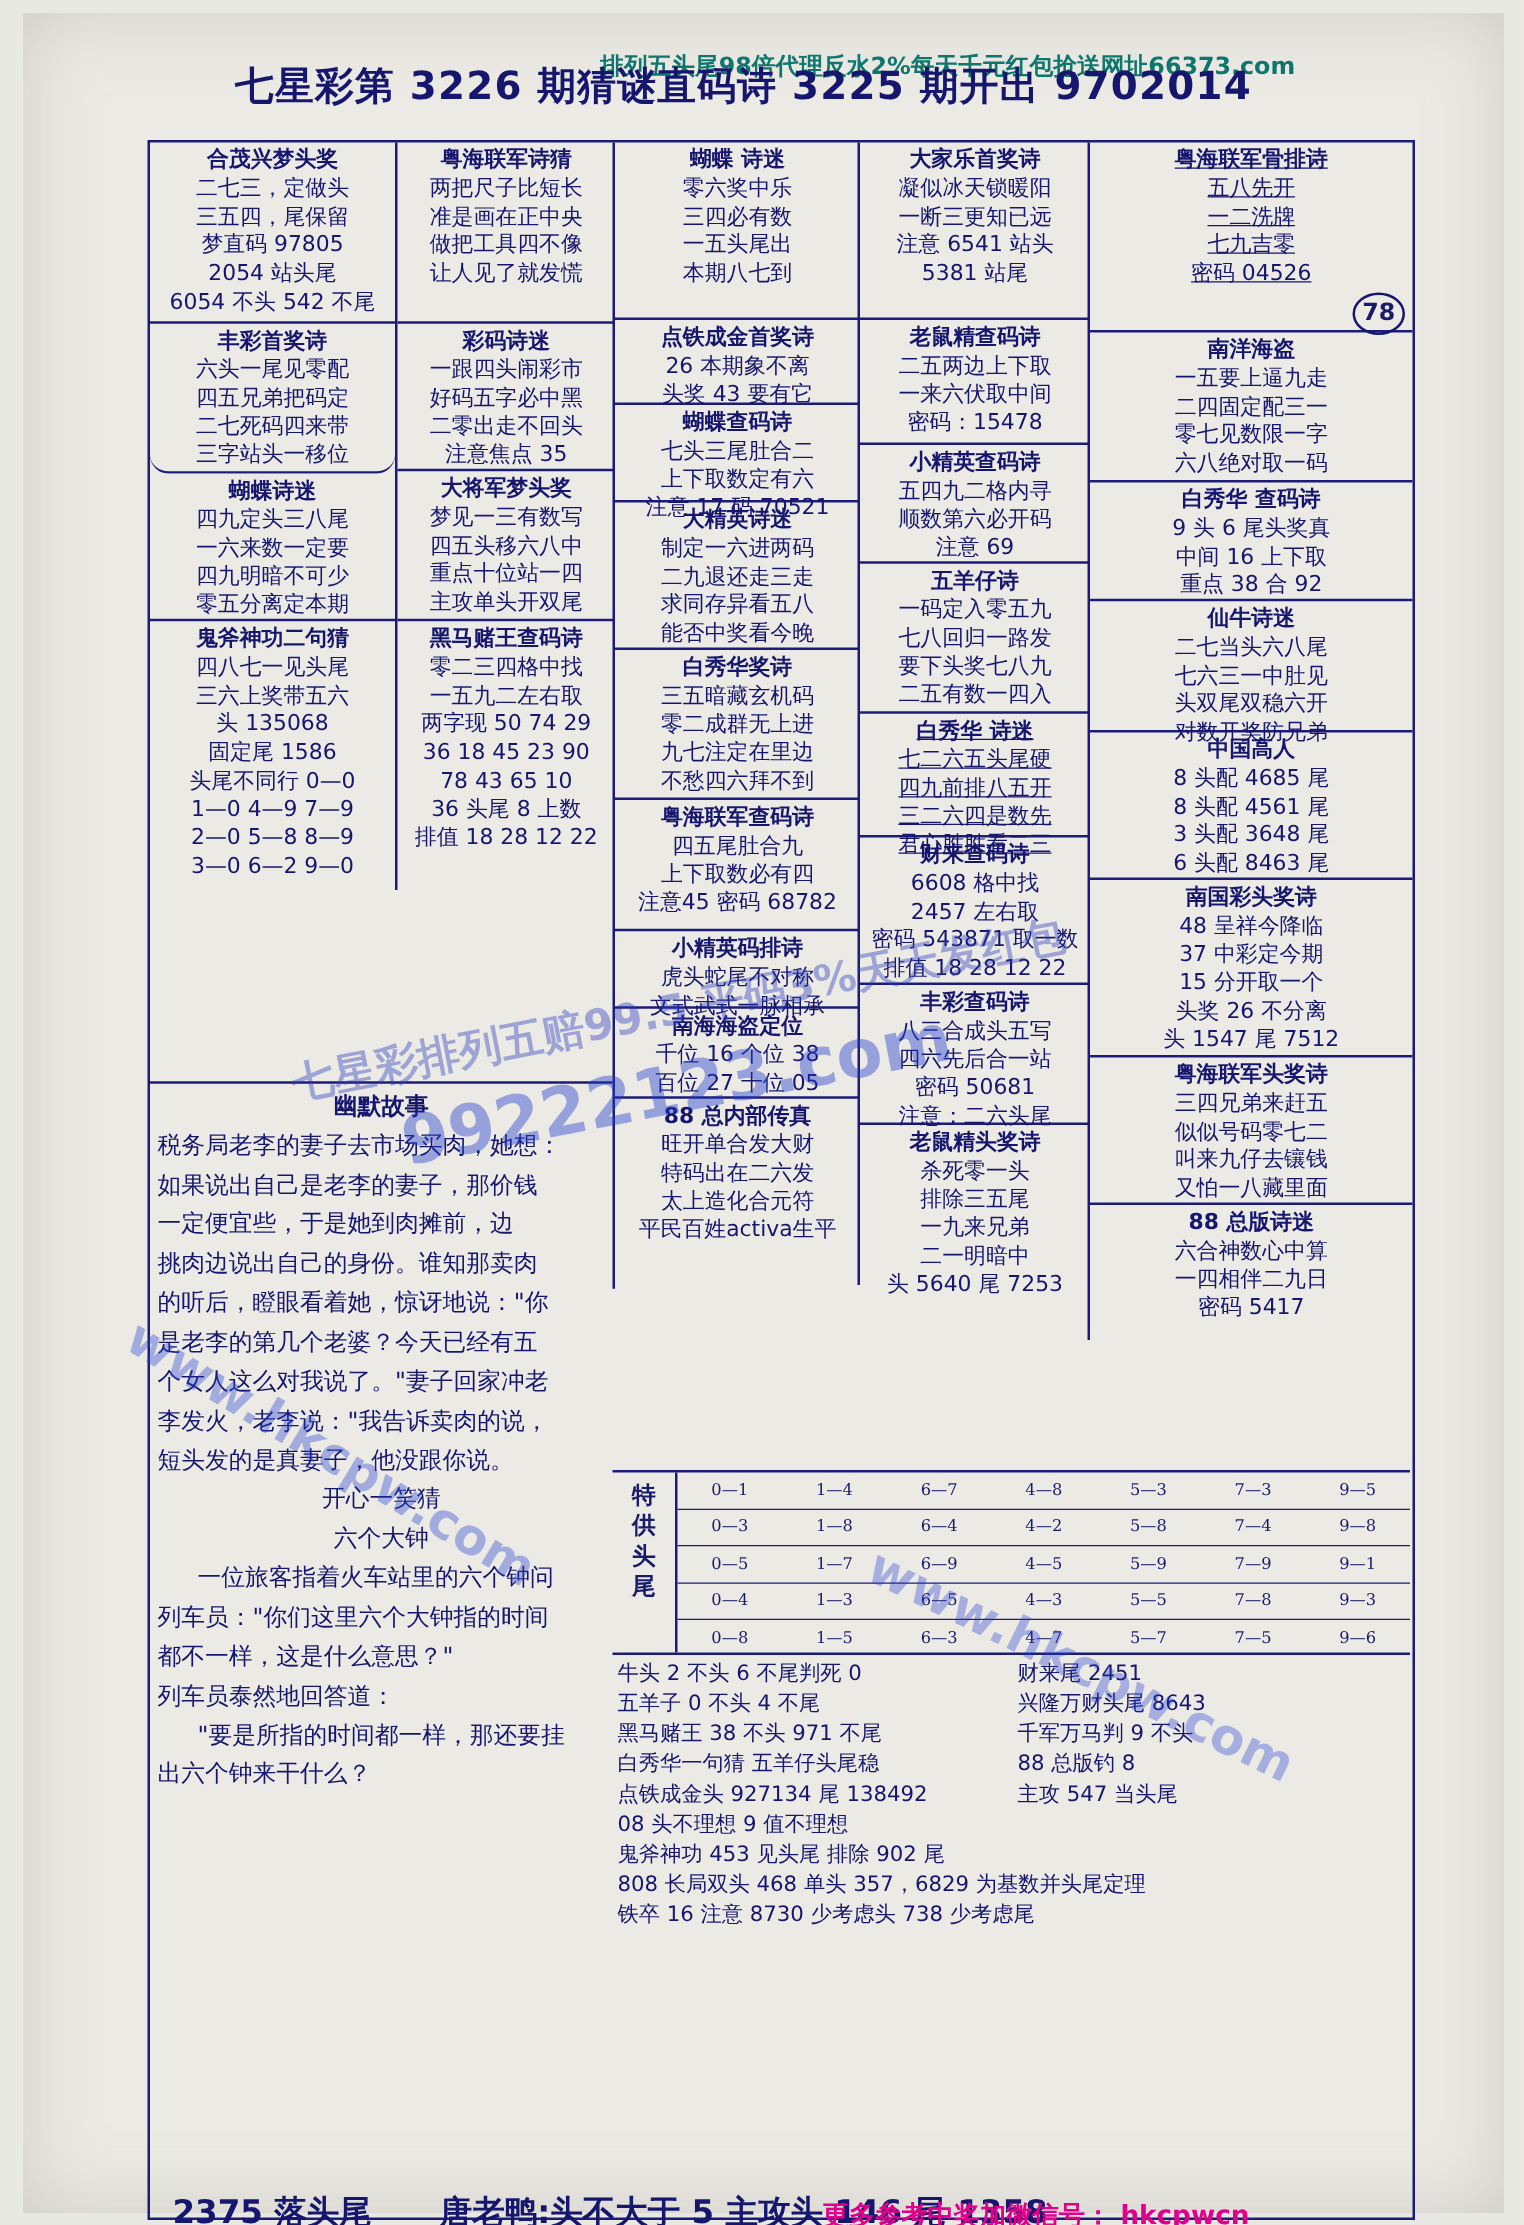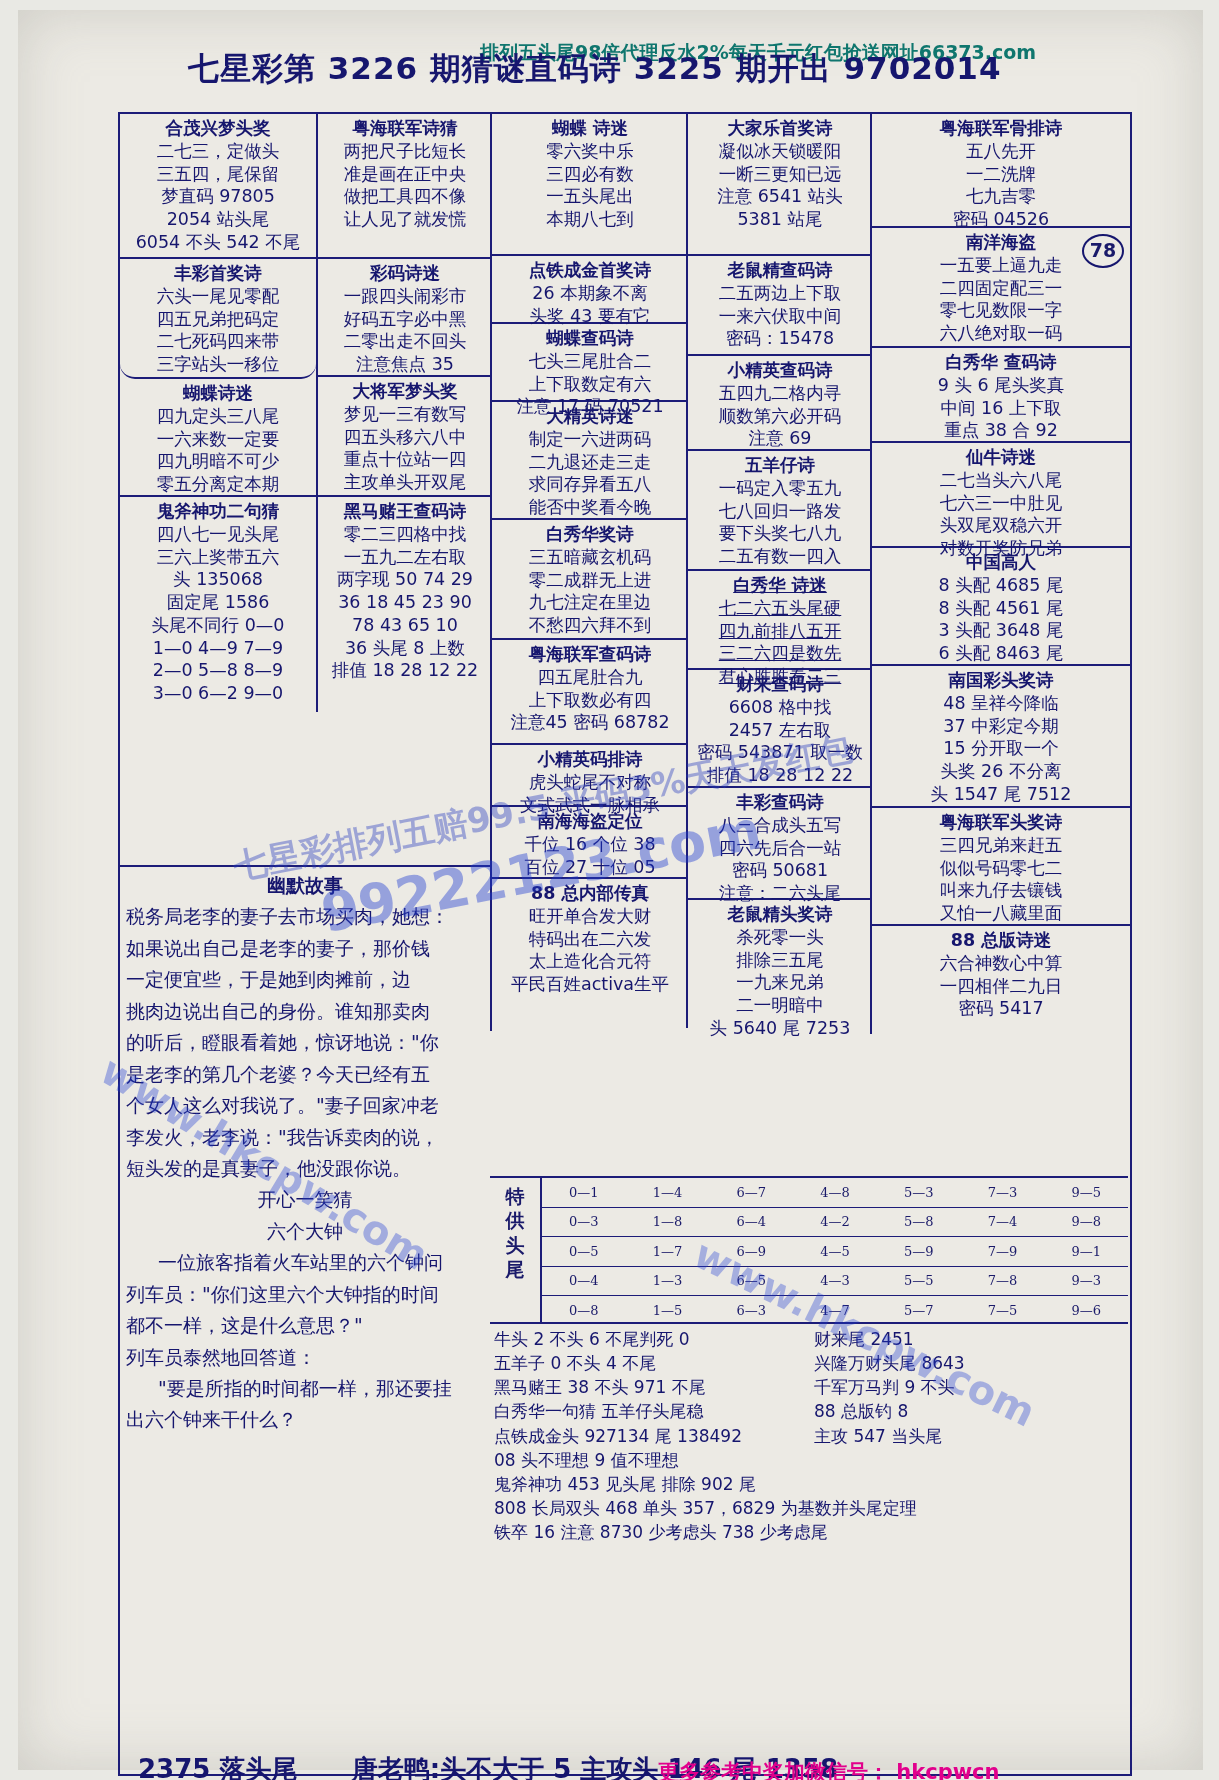--- a/index.html
+++ b/index.html
@@ -312,21 +312,21 @@
           <div class="cell nb" style="height: 128px;">
             <div class="t">老鼠精头奖诗</div>
             <div>杀死零一头</div>
             <div>排除三五尾</div>
             <div>一九来兄弟</div>
             <div>二一明暗中</div>
             <div>头 5640 尾 7253</div>
           </div>
         </div>
       <div class="col" id="c5">
-          <div class="cell" style="height: 114px;">
+          <div class="cell" style="height: 152px; text-decoration: underline;">
             <div class="t">粤海联军骨排诗</div>
             <div>五八先开</div>
             <div>一二洗牌</div>
             <div>七九吉零</div>
             <div>密码 04526</div>
           </div>
           <div class="cell" style="height: 120px;">
             <div class="t">南洋海盗</div>
             <div>一五要上逼九走</div>
             <div>二四固定配三一</div>

